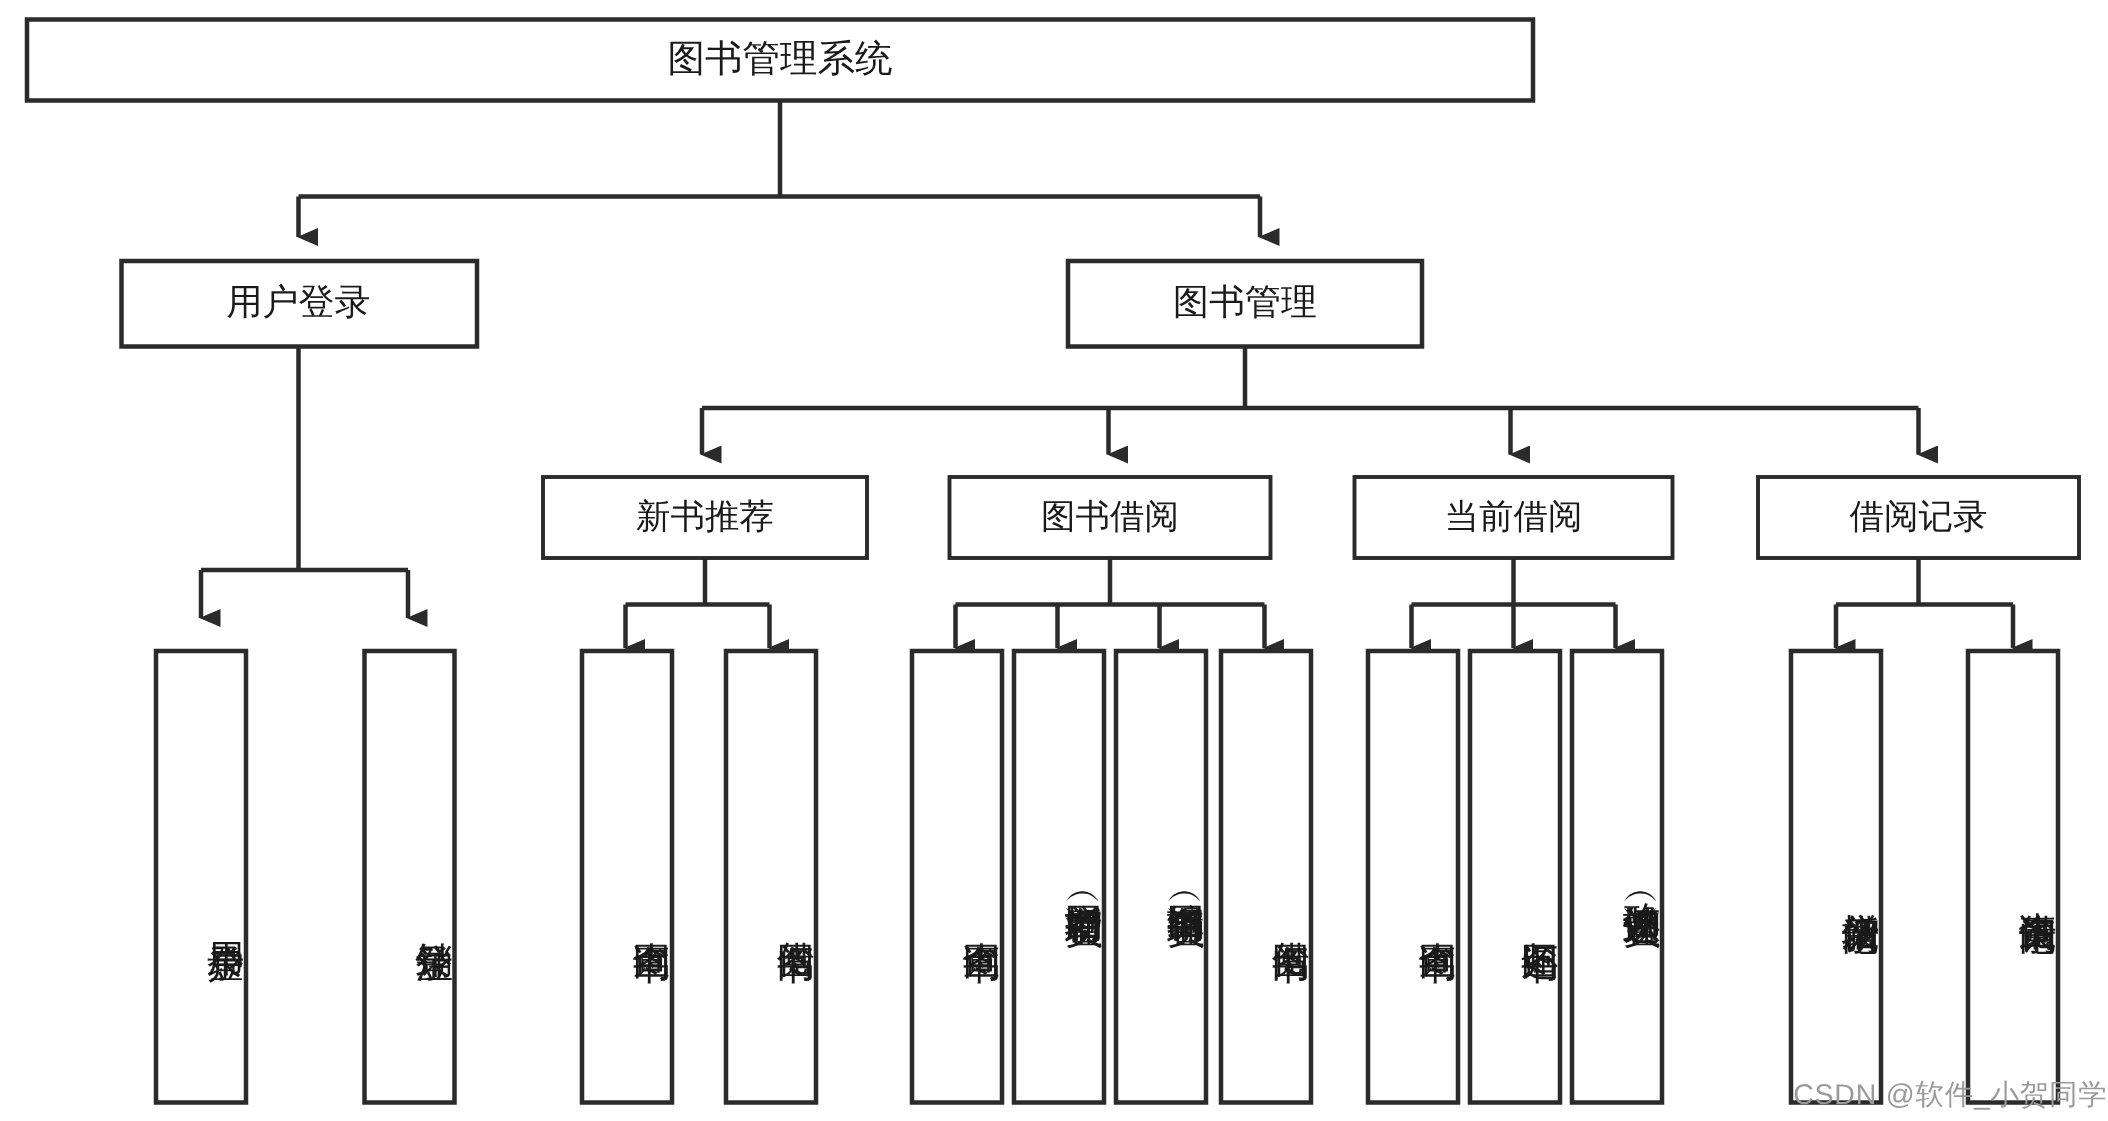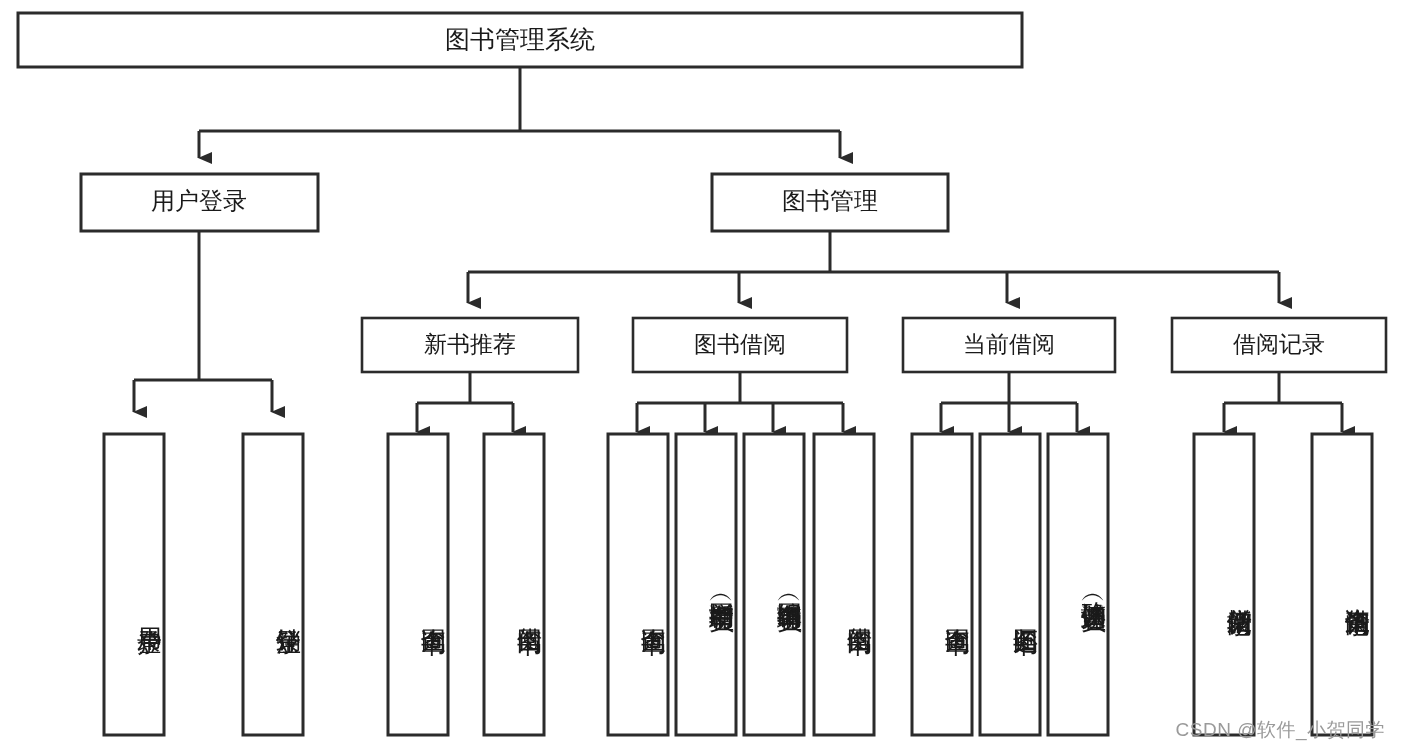--- a/index.html
+++ b/index.html
@@ -29,21 +29,21 @@
     font-size:25px;
     line-height:1.18;
     color:#1a1a1a;
     letter-spacing:1px;
     white-space:nowrap;
     pointer-events:none;
     font-family:"Liberation Sans","DejaVu Sans",sans-serif;
   }
   .watermark{
     position:absolute;
-    right:20px;bottom:4px;
+    right:0;bottom:4px;
     font-size:19px;
     color:#9a9a9a;
     font-family:"Liberation Sans","DejaVu Sans",sans-serif;
     white-space:nowrap;
     letter-spacing:0.5px;
   }
 </style>
 </head>
 <body>
 

